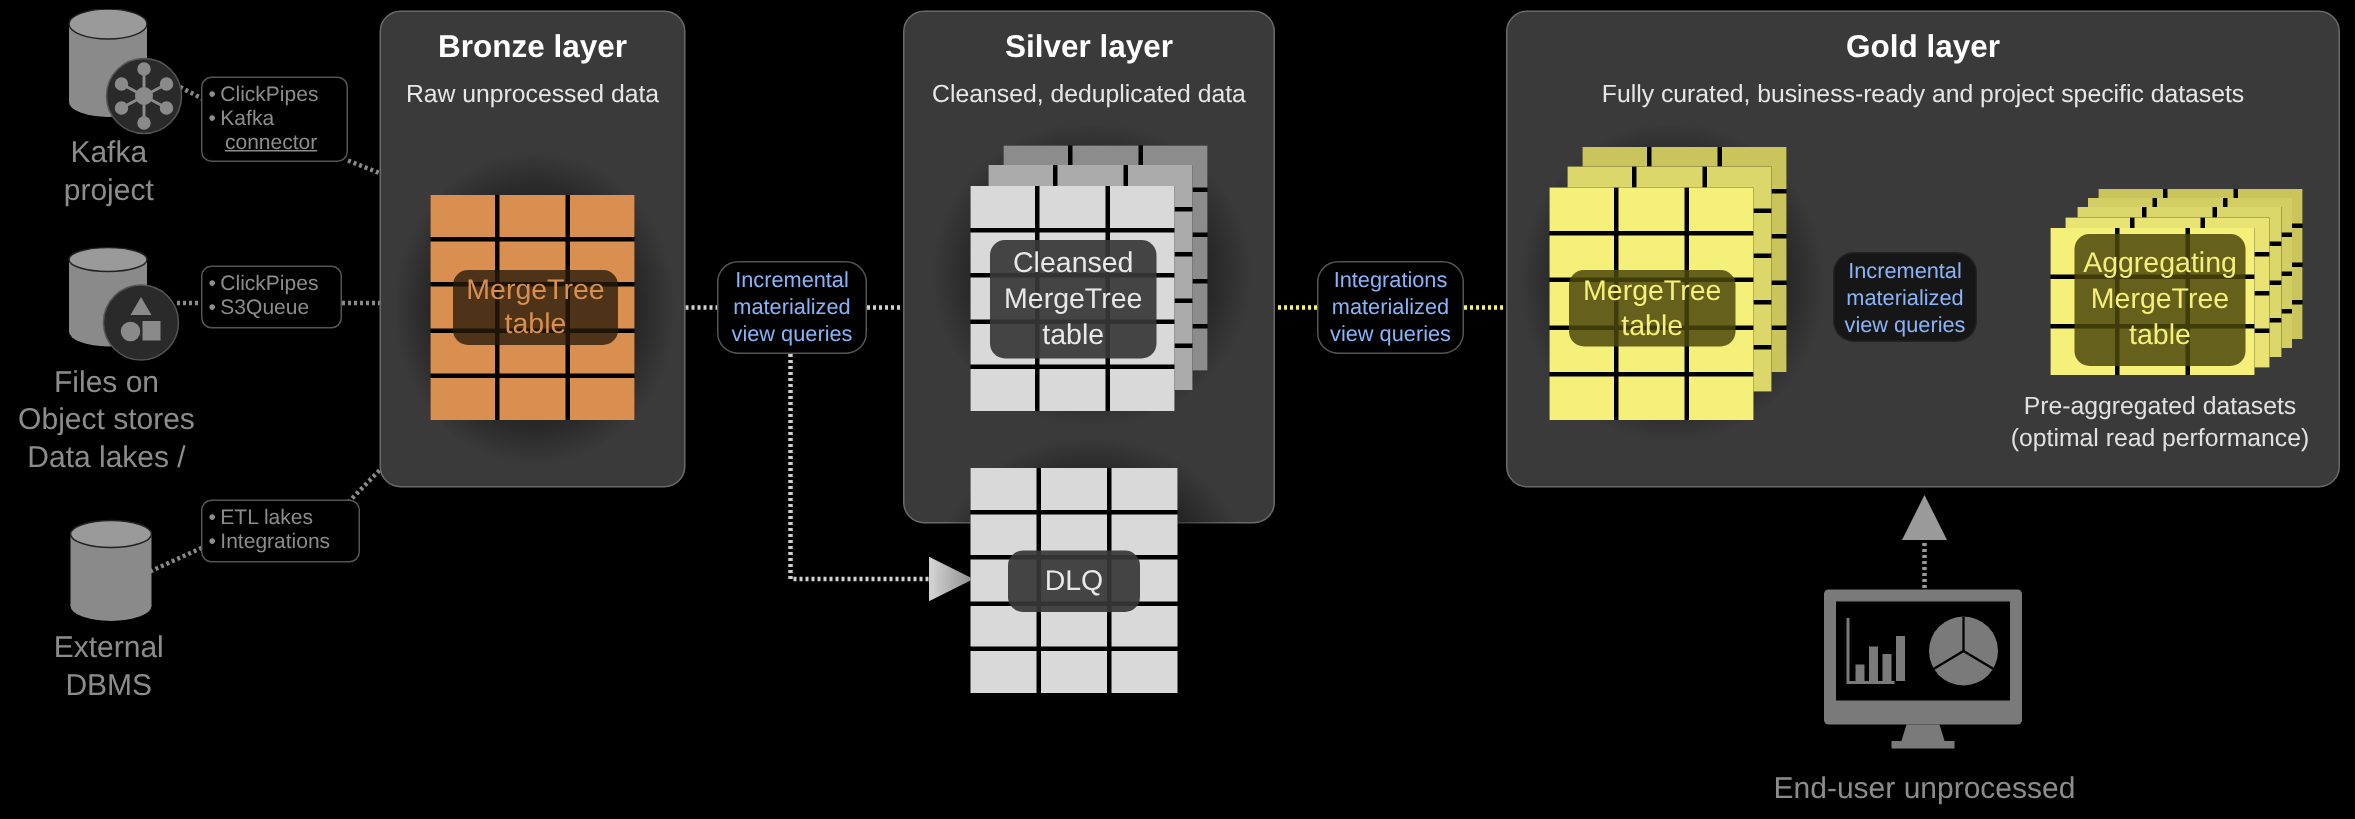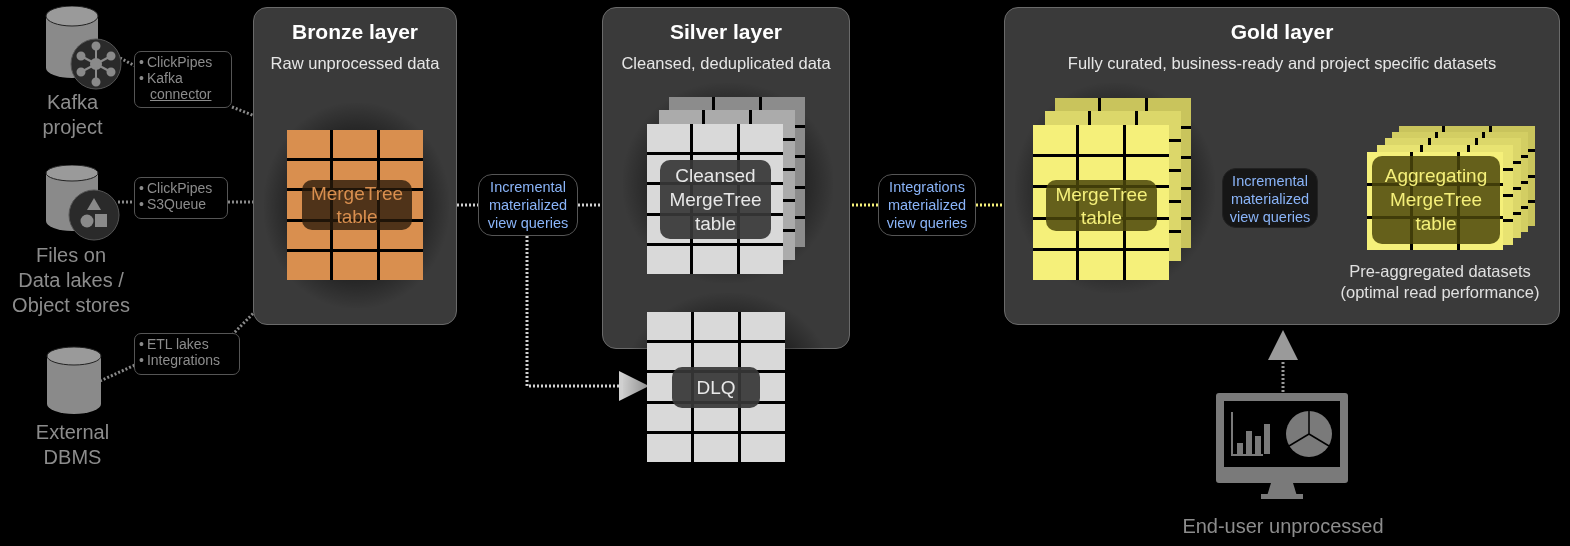--- a/index.html
+++ b/index.html
@@ -108,22 +108,22 @@
     <ellipse cx="28" cy="56" rx="26" ry="10" fill="#8a8a8a"></ellipse>
     <rect x="2" y="8" width="52" height="48" fill="#8a8a8a"></rect>
     <ellipse cx="28" cy="8" rx="26" ry="8" fill="#9a9a9a" stroke="#222"></ellipse>
     <circle cx="50" cy="50" r="25" fill="#2a2a2a" stroke="#555"></circle>
     <polygon points="50,33 57,45 43,45" fill="#8a8a8a"></polygon>
     <circle cx="43" cy="56" r="6.5" fill="#8a8a8a"></circle>
     <rect x="51" y="49" width="12" height="13" fill="#8a8a8a"></rect>
   </svg>
   <div class="src-label" style="left:0;top:243px;width:142px">
     <div>Files on</div>
+    <div>Object stores</div>
     <div>Data lakes /</div>
-    <div>Object stores</div>
   </div>
   <div class="tag" style="left:134px;top:177px;width:94px;height:42px">
     <div class="b">ClickPipes</div>
     <div class="b">S3Queue</div>
   </div>
 </div>
 
 <div>
   <svg class="abs" style="left:46px;top:346px" width="58" height="72">
     <ellipse cx="28" cy="58" rx="27" ry="10" fill="#8a8a8a"></ellipse>
@@ -386,21 +386,21 @@
       <span style="background: rgb(245, 240, 122);"></span>
       <span style="background: rgb(245, 240, 122);"></span>
       <span style="background: rgb(245, 240, 122);"></span>
       <span style="background: rgb(245, 240, 122);"></span>
       <span style="background: rgb(245, 240, 122);"></span>
       <span style="background: rgb(245, 240, 122);"></span>
       <span style="background: rgb(245, 240, 122);"></span>
       <span style="background: rgb(245, 240, 122);"></span>
       <span style="background: rgb(245, 240, 122);"></span>
     </div>
-  <div class="label-box" style="left:367px;top:148px;width:128px;height:88px;background:rgba(75,70,10,0.85);color:#f5f07a;font-size:19px;line-height:24px">
+  <div class="label-box" style="left:378px;top:148px;width:114px;height:88px;background:rgba(75,70,10,0.85);color:#f5f07a;font-size:19px;line-height:24px">
     <div>
         <div>Aggregating</div>
         <div>MergeTree</div>
         <div>table</div>
       </div>
   </div>
   <div class="caption" style="left:320px;top:253px;width:230px">
     <div>Pre-aggregated datasets</div>
     <div>(optimal read performance)</div>
   </div>

